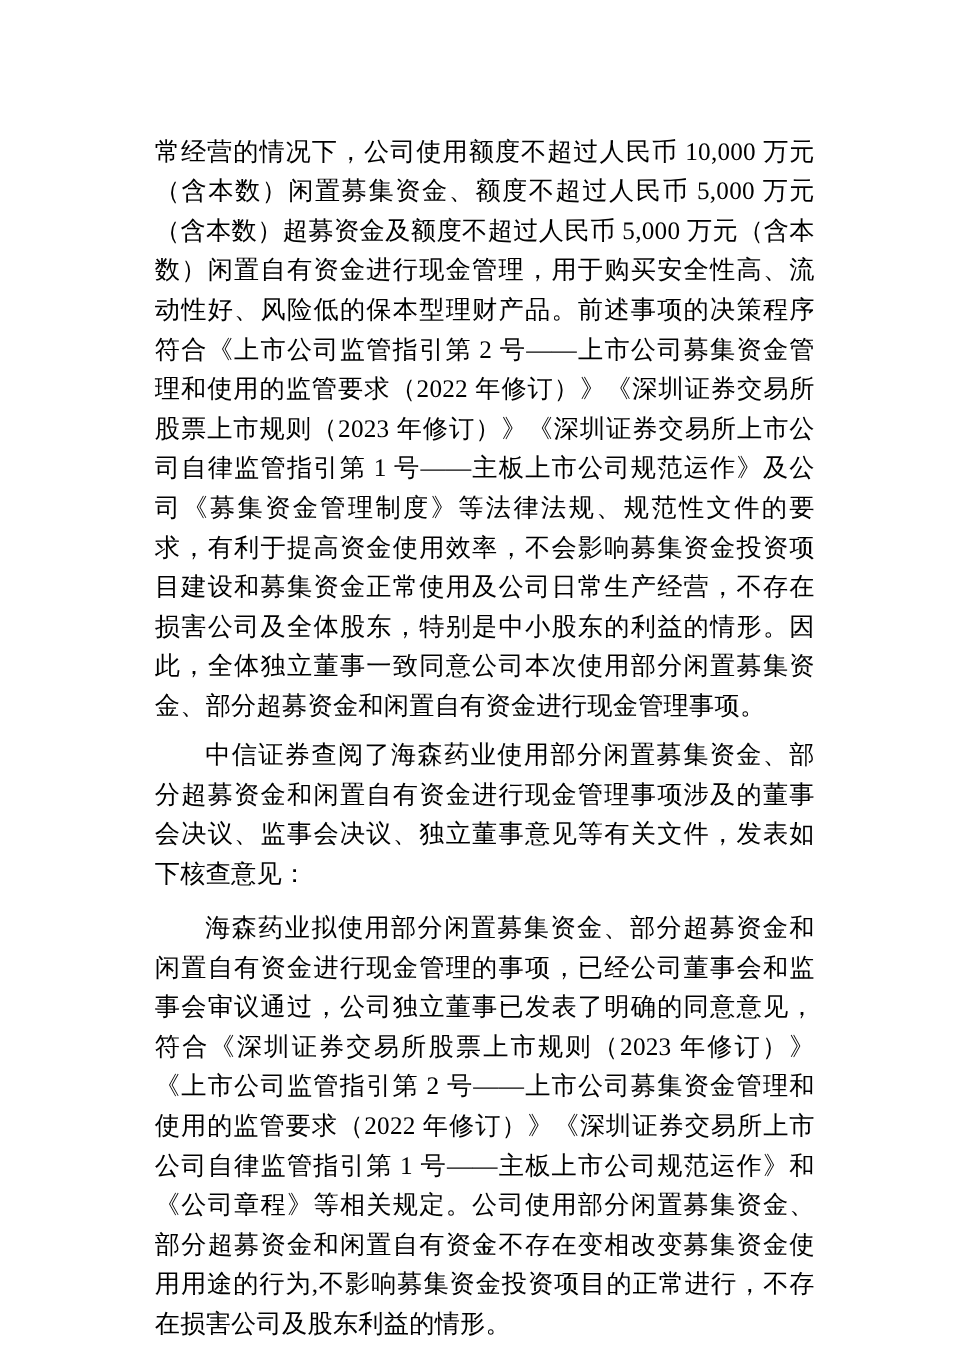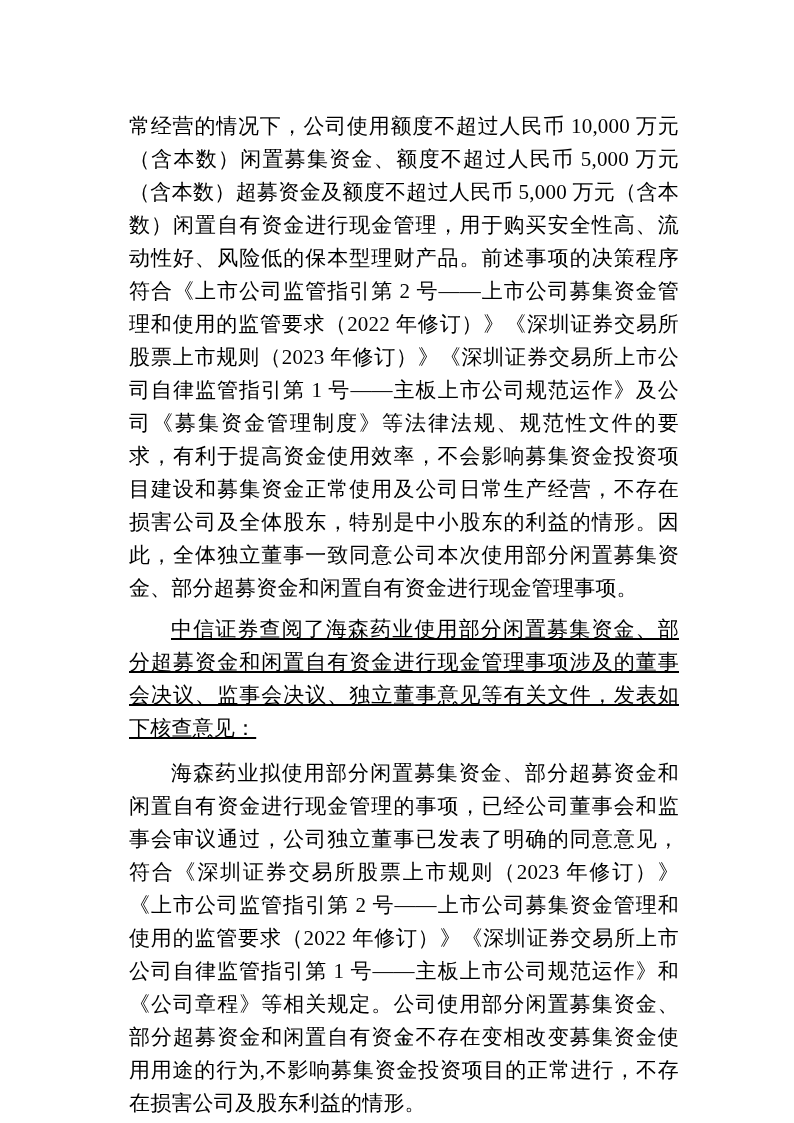--- a/index.html
+++ b/index.html
@@ -30,21 +30,21 @@
   .para {
     margin: 0;
   }
   .para.indent {
     text-indent: 2em;
   }
   .section-heading {
     font-weight: bold;
     margin: 0 0 12px 0;
   }
-  .gap-sm { margin-bottom: 4px; text-decoration: underline; }
+  .gap-sm { margin-bottom: 4px; }
   .page-footer {
     position: absolute;
     left: 0;
     top: 1020px;
     width: 794px;
     text-align: center;
     font-size: 14px;
     line-height: 18px;
     color: #000000;
   }

